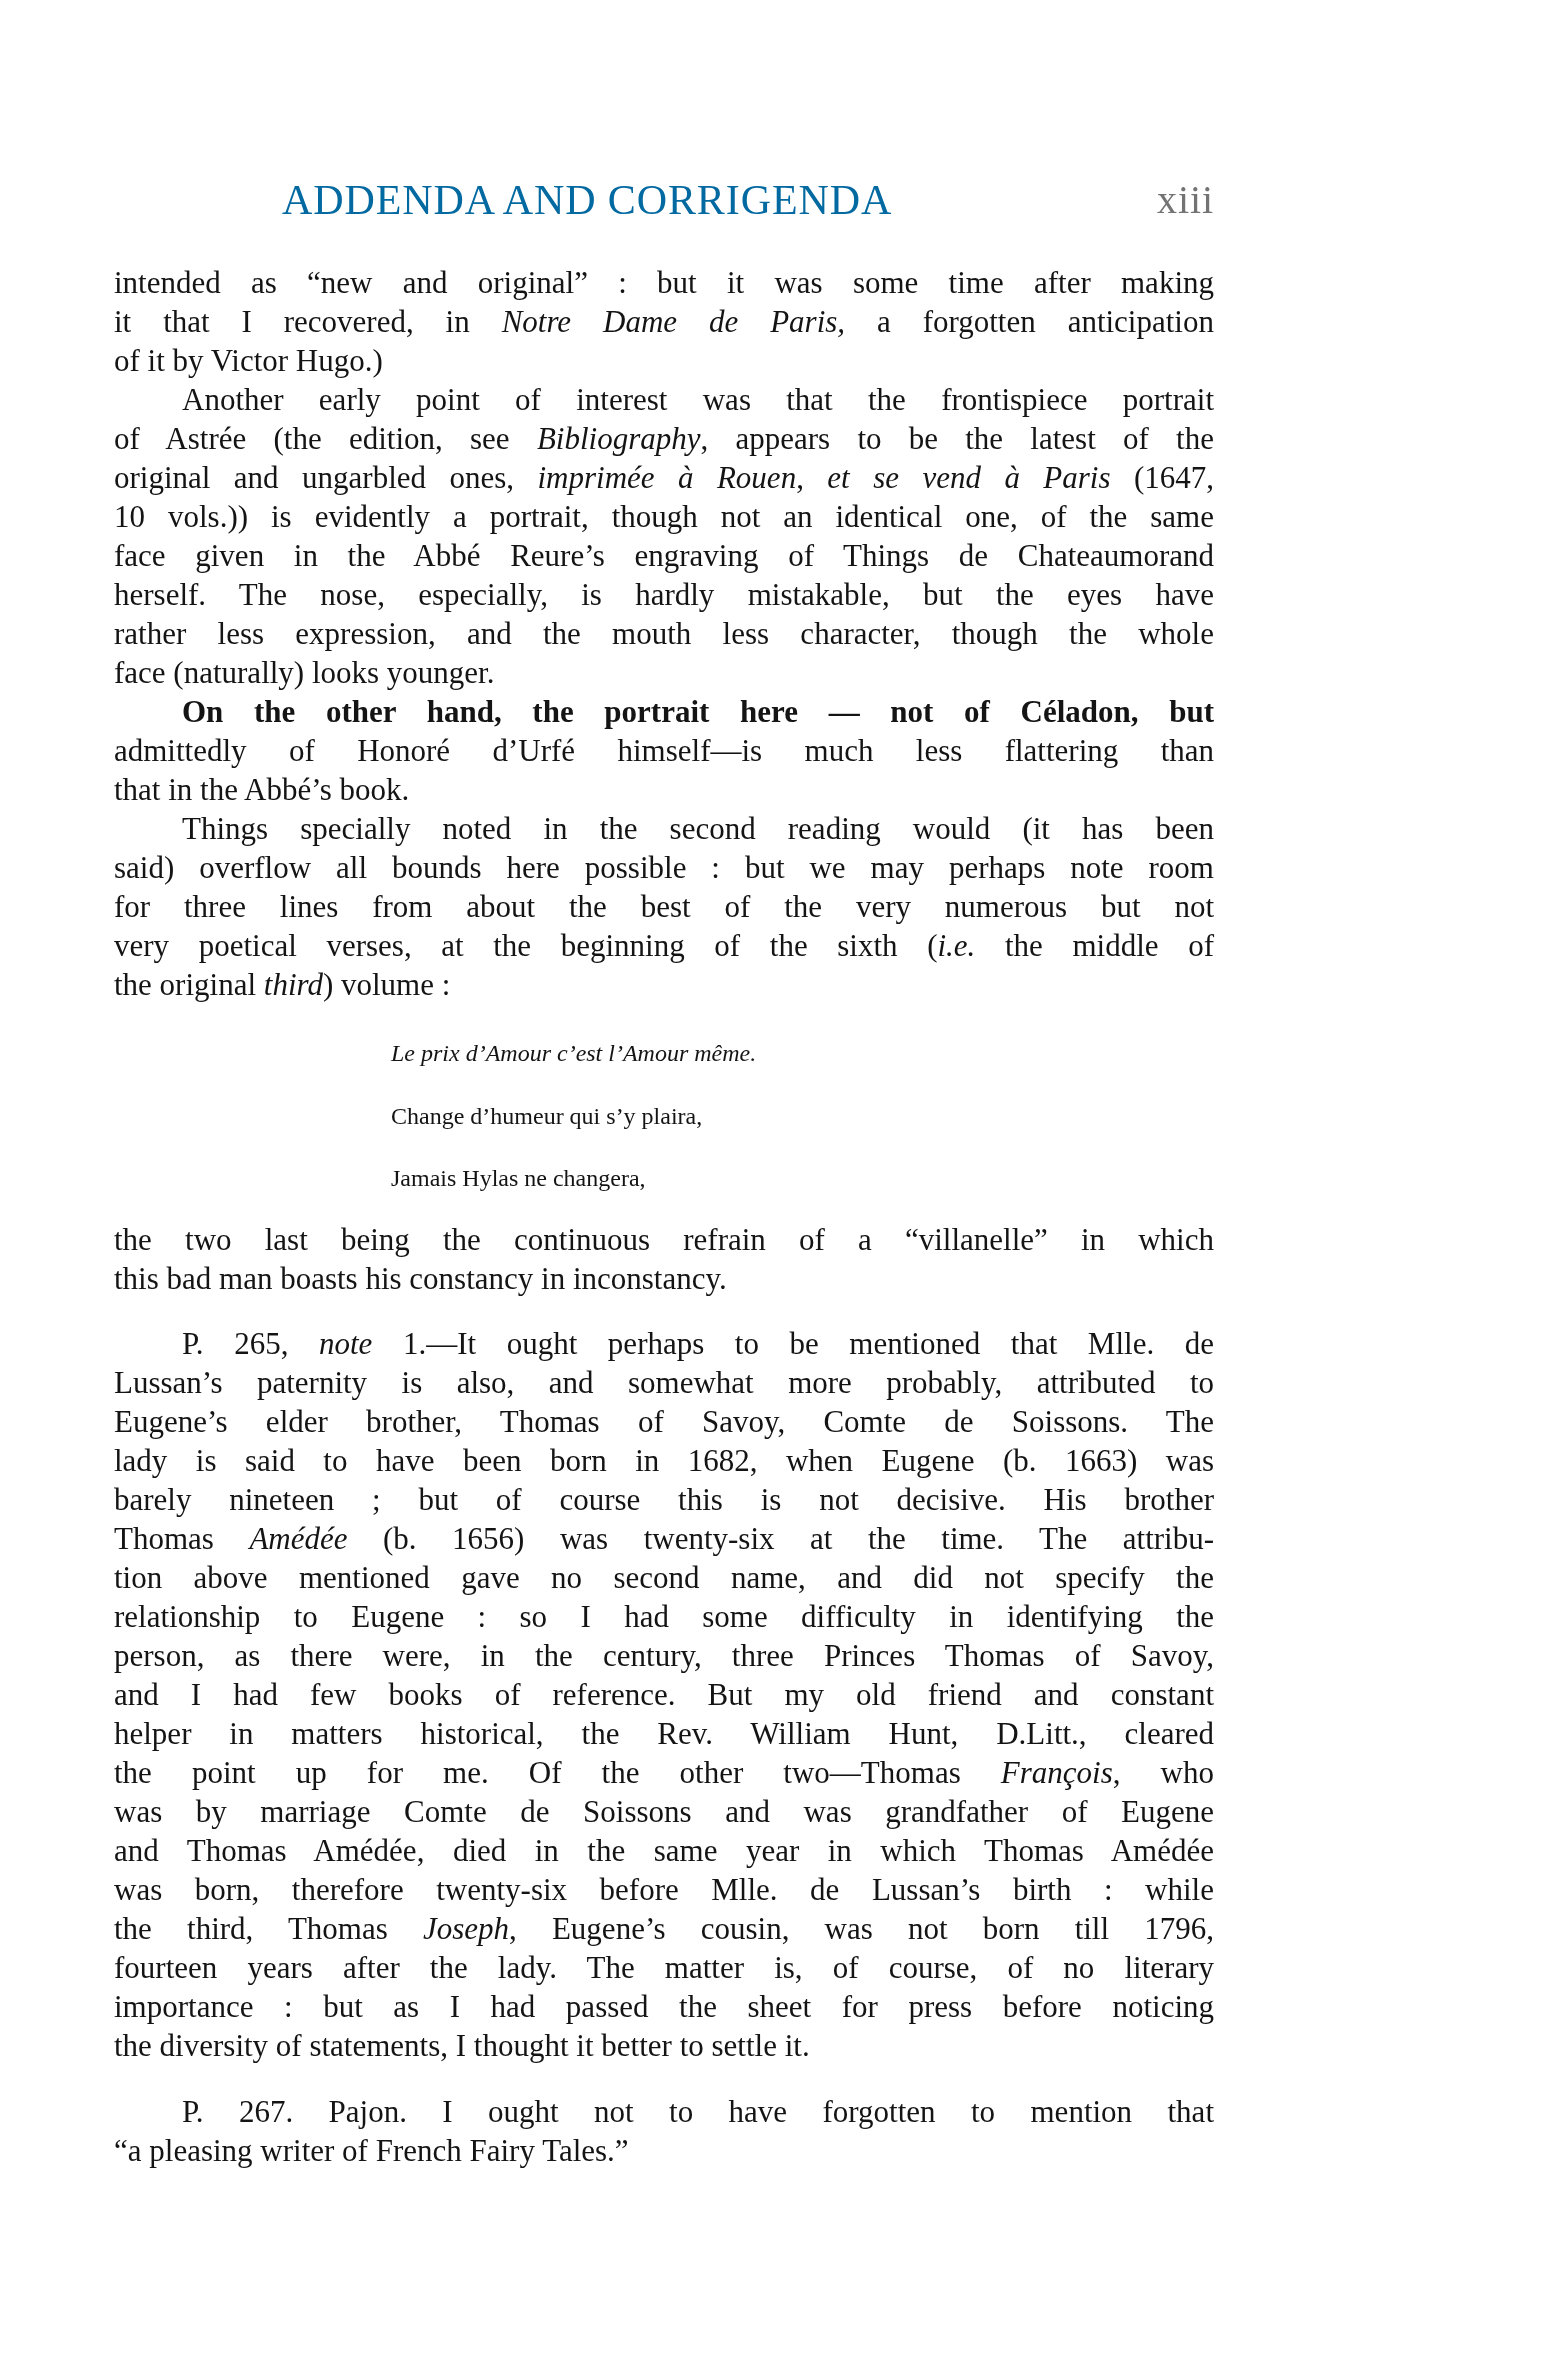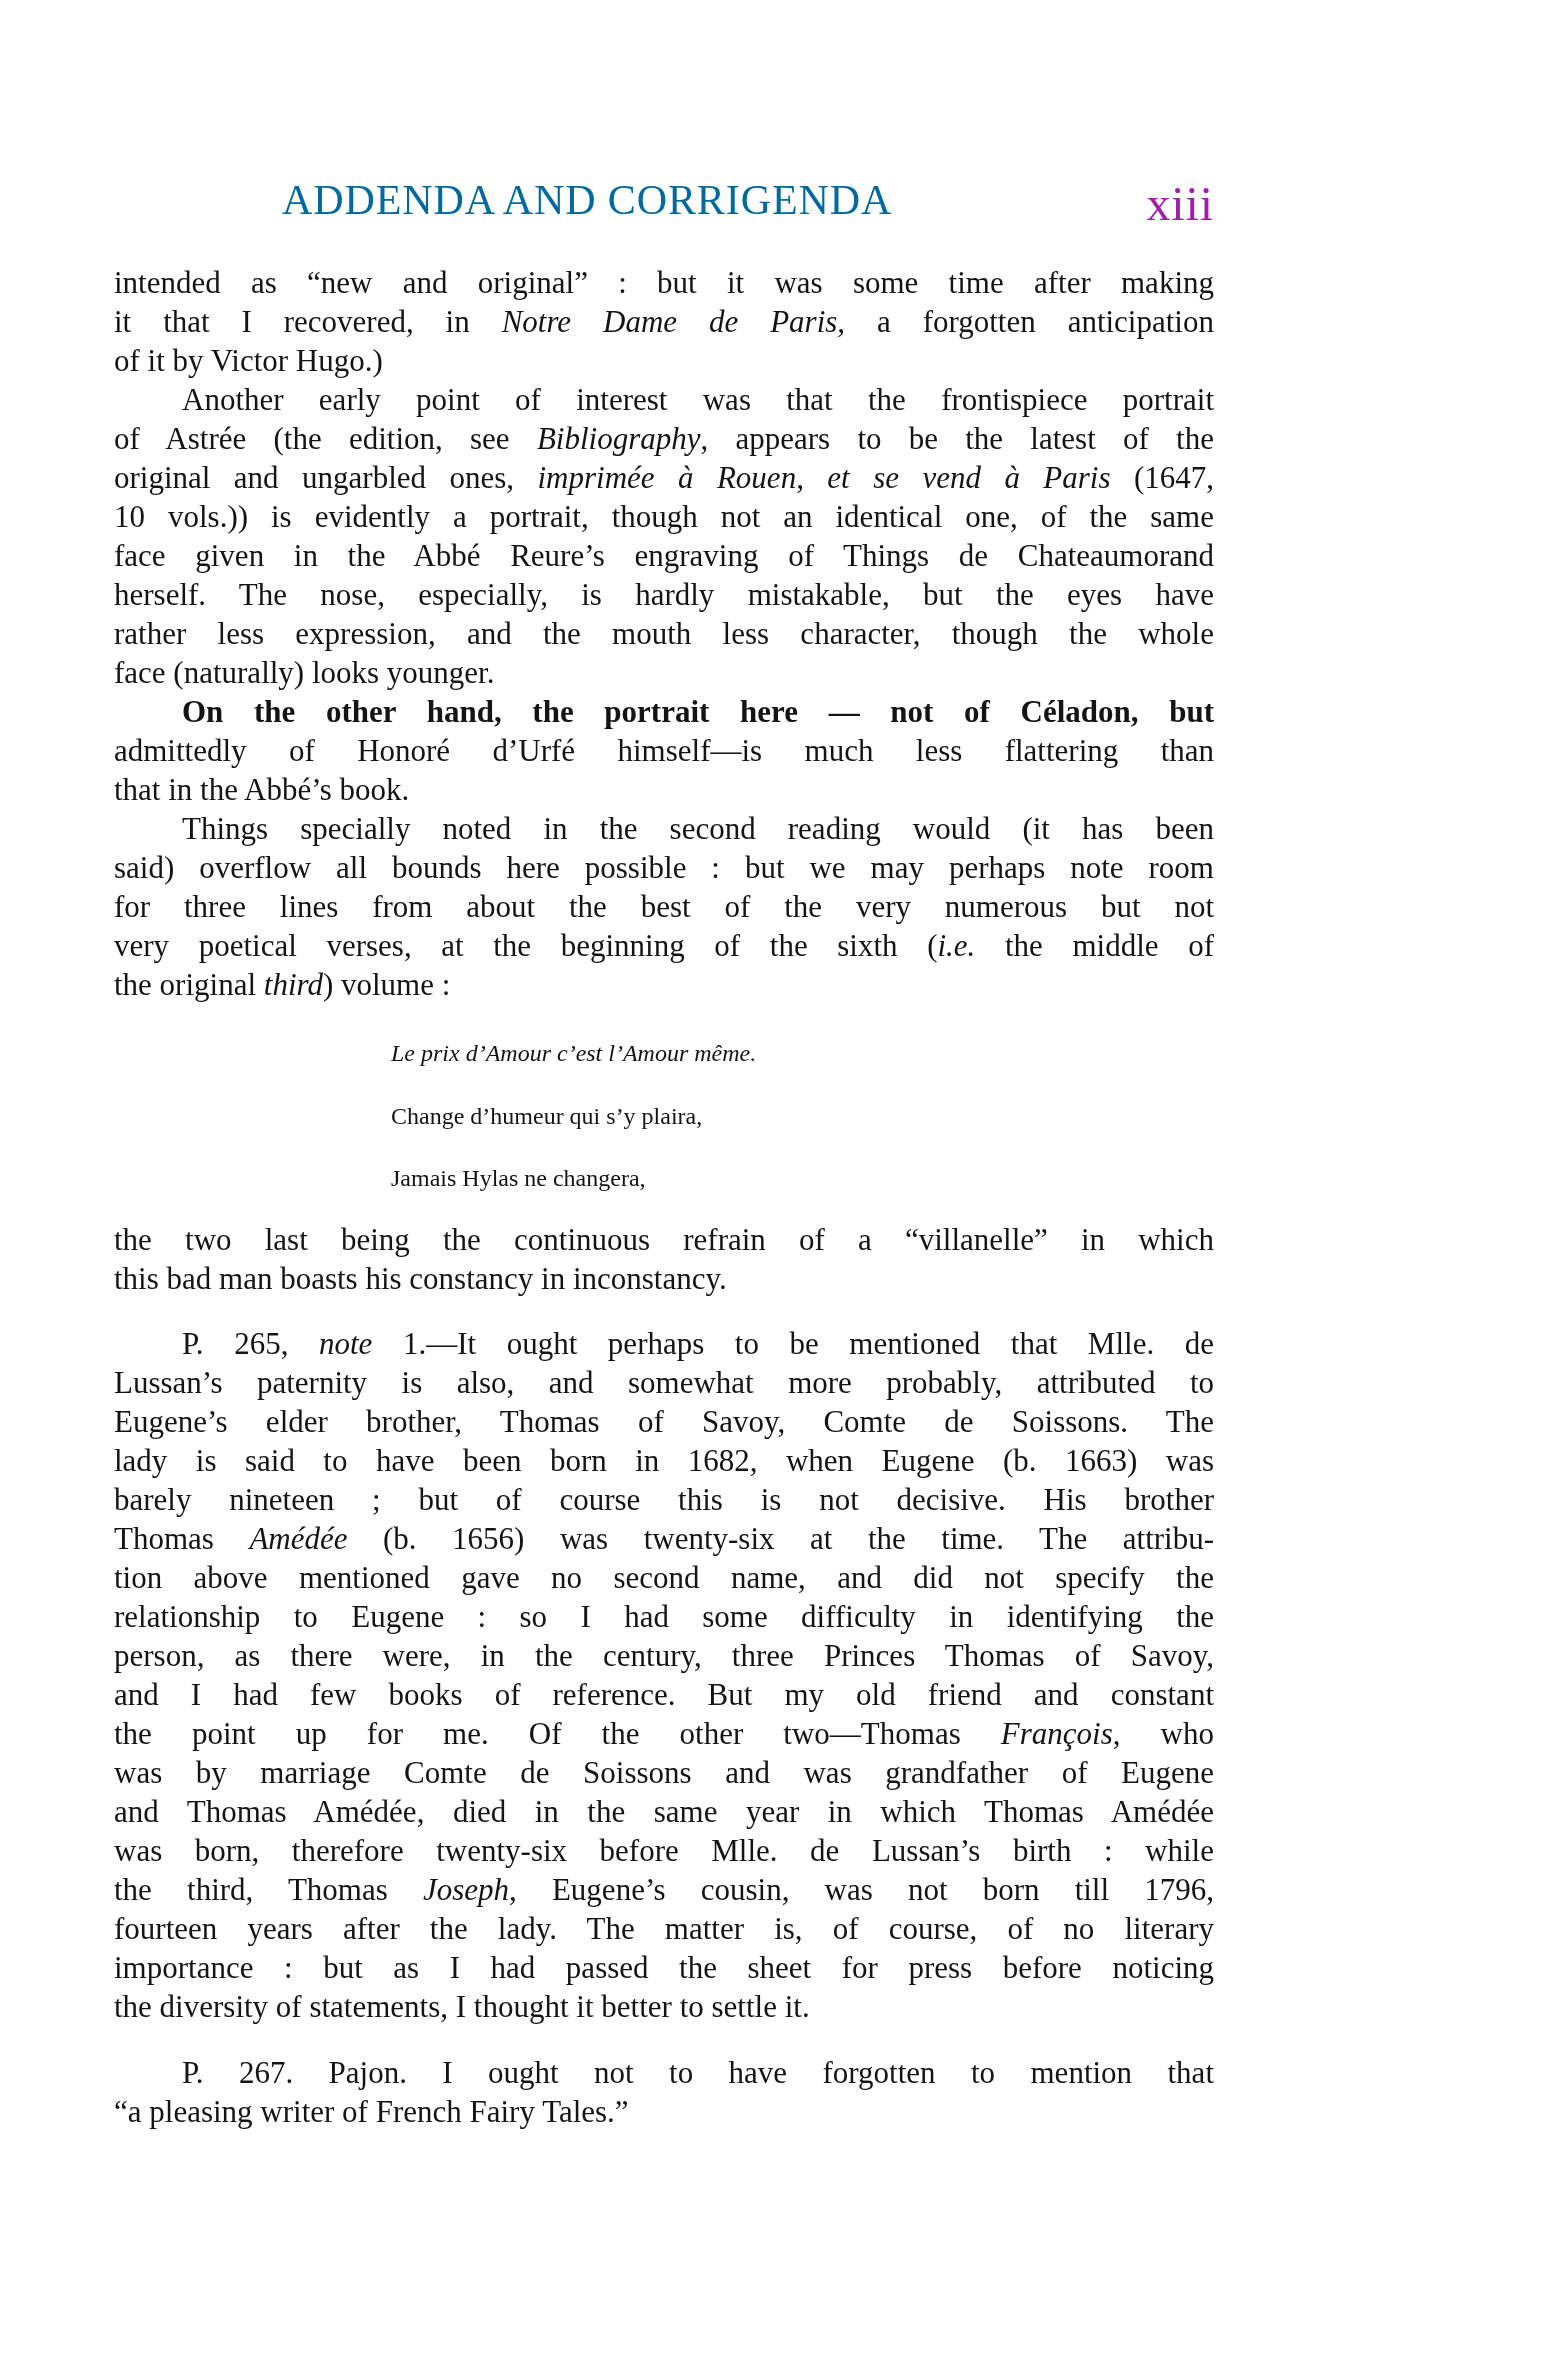--- a/index.html
+++ b/index.html
@@ -1,20 +1,20 @@
 <!DOCTYPE html>
 <html style="font-size:15px"><head>
 <meta charset="utf-8">
 <style>
   html, body { margin: 0; padding: 0; background: #ffffff; }
   body { width: 1560px; height: 2377px; position: relative; overflow: hidden; color: #141414; }
   .page { position: absolute; left: 114px; top: 0; width: 1100px; font-family: "Liberation Serif", "DejaVu Serif", serif; }
   .running-head { position: absolute; top: 176px; left: 0; width: 1100px; height: 53px; }
   .running-title { position: absolute; left: 168px; top: 0; font-size: 42px; letter-spacing: 0.9px; color: #0369a1; white-space: nowrap; }
-  .folio { position: absolute; right: 0; top: 0; font-size: 48px; letter-spacing: 0.9px; color: #a21caf; text-align: center; }
+  .folio { position: absolute; right: 0; top: 0; font-size: 40px; letter-spacing: 0.9px; color: #737373; text-align: center; }
   .body { position: absolute; top: 263px; left: 0; width: 1100px; font-size: 31px; line-height: 39px; }
   .line { display: block; text-align: justify; text-align-last: justify; white-space: nowrap; overflow: visible; }
   .line.last { text-align-last: left; }
   .verse { margin: 21px 0 28px 277px; font-size: 24px; line-height: 26.5px; }
   .verse .v { display: block; white-space: nowrap; margin-top: 36px; }
   .gap { height: 26.5px; }
   i, em { font-style: italic; }
 </style>
 </head>
 <body>
@@ -70,20 +70,21 @@
         <span class="line" style="padding-left: 68px;">P. 265, <i>note</i> 1.—It ought perhaps to be mentioned that Mlle. de</span>
         <span class="line">Lussan’s paternity is also, and somewhat more probably, attributed to</span>
         <span class="line">Eugene’s elder brother, Thomas of Savoy, Comte de Soissons.  The</span>
         <span class="line">lady is said to have been born in 1682, when Eugene (b. 1663) was</span>
         <span class="line">barely nineteen ; but of course this is not decisive.  His brother</span>
         <span class="line">Thomas <i>Amédée</i> (b. 1656) was twenty-six at the time.  The attribu-</span>
         <span class="line">tion above mentioned gave no second name, and did not specify the</span>
         <span class="line">relationship to Eugene : so I had some difficulty in identifying the</span>
         <span class="line">person, as there were, in the century, three Princes Thomas of Savoy,</span>
         <span class="line">and I had few books of reference.  But my old friend and constant</span>
+        <span class="line">helper in matters historical, the Rev. William Hunt, D.Litt., cleared</span>
         <span class="line">the point up for me.  Of the other two—Thomas <i>François</i>, who</span>
         <span class="line">was by marriage Comte de Soissons and was grandfather of Eugene</span>
         <span class="line">and Thomas Amédée, died in the same year in which Thomas Amédée</span>
         <span class="line">was born, therefore twenty-six before Mlle. de Lussan’s birth : while</span>
         <span class="line">the third, Thomas <i>Joseph</i>, Eugene’s cousin, was not born till 1796,</span>
         <span class="line">fourteen years after the lady.  The matter is, of course, of no literary</span>
         <span class="line">importance : but as I had passed the sheet for press before noticing</span>
         <span class="line last">the diversity of statements, I thought it better to settle it.</span>
       </div>
 

